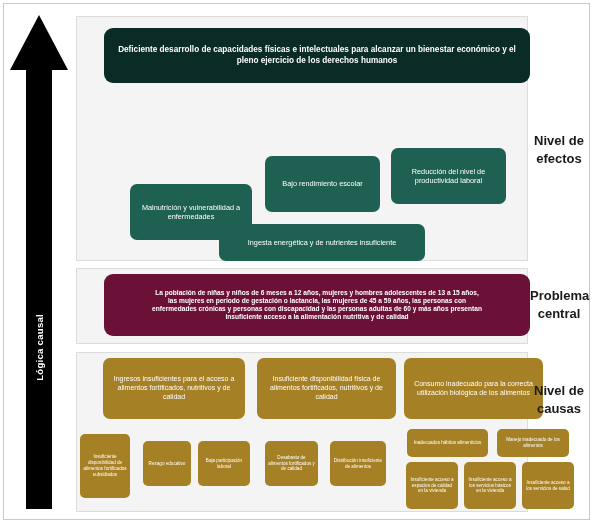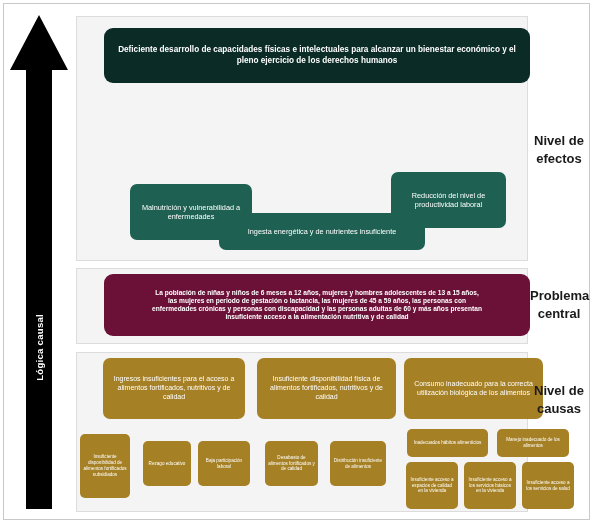--- a/index.html
+++ b/index.html
@@ -49,22 +49,22 @@
   .teal{background:#1e6153;}
   .maroon{background:#6b1138;}
   .gold{background:#a68024;}
 
   
   #box-top{left:104px;top:28px;width:426px;height:55px;font-size:8.2px;font-weight:bold;border-radius:9px;}
 
   
   #eff-1{left:130px;top:156px;width:122px;height:56px;font-size:7.3px;margin-top:28px;}
   #eff-2{left:265px;top:156px;width:115px;height:56px;font-size:7.3px;}
-  #eff-3{left:391px;top:172px;width:115px;height:56px;font-size:7.3px;}
-  #eff-4{left:219px;top:213px;width:206px;height:37px;font-size:7.3px;}
+  #eff-3{left:391px;top:148px;width:115px;height:56px;font-size:7.3px;}
+  #eff-4{left:219px;top:224px;width:206px;height:37px;font-size:7.3px;}
 
   
   #box-problem{left:104px;top:274px;width:426px;height:62px;font-size:6.6px;font-weight:bold;border-radius:9px;padding:4px 10px;}
   #box-problem span{display:block;}
 
   
   #cause-1{left:103px;top:358px;width:142px;height:61px;font-size:7px;}
   #cause-2{left:257px;top:358px;width:139px;height:61px;font-size:7px;}
   #cause-3{left:404px;top:358px;width:139px;height:61px;font-size:7px;}
 
@@ -104,20 +104,21 @@
     <div class="arrow-label">
       <span>Lógica causal</span>
     </div>
   </div>
 
   <div class="panel" id="panel-effects"></div>
 
   <div class="box teal-dark" id="box-top">Deficiente desarrollo de capacidades físicas e intelectuales para alcanzar un bienestar económico y el pleno ejercicio de los derechos humanos</div>
 
   <div class="box teal" id="eff-1">Malnutrición y vulnerabilidad a enfermedades</div>
+  <div class="box teal" id="eff-2">Bajo rendimiento escolar</div>
   <div class="box teal" id="eff-3">Reducción del nivel de productividad laboral</div>
   <div class="box teal" id="eff-4">Ingesta energética y de nutrientes insuficiente</div>
 
   <div class="panel" id="panel-problem"></div>
 
   <div class="box maroon" id="box-problem">
     <div>
       <span>La población de niñas y niños de 6 meses a 12 años, mujeres y hombres adolescentes de 13 a 15 años,</span>
       <span>las mujeres en periodo de gestación o lactancia, las mujeres de 45 a 59 años, las personas con</span>
       <span>enfermedades crónicas y personas con discapacidad y las personas adultas de 60 y más años presentan</span>

